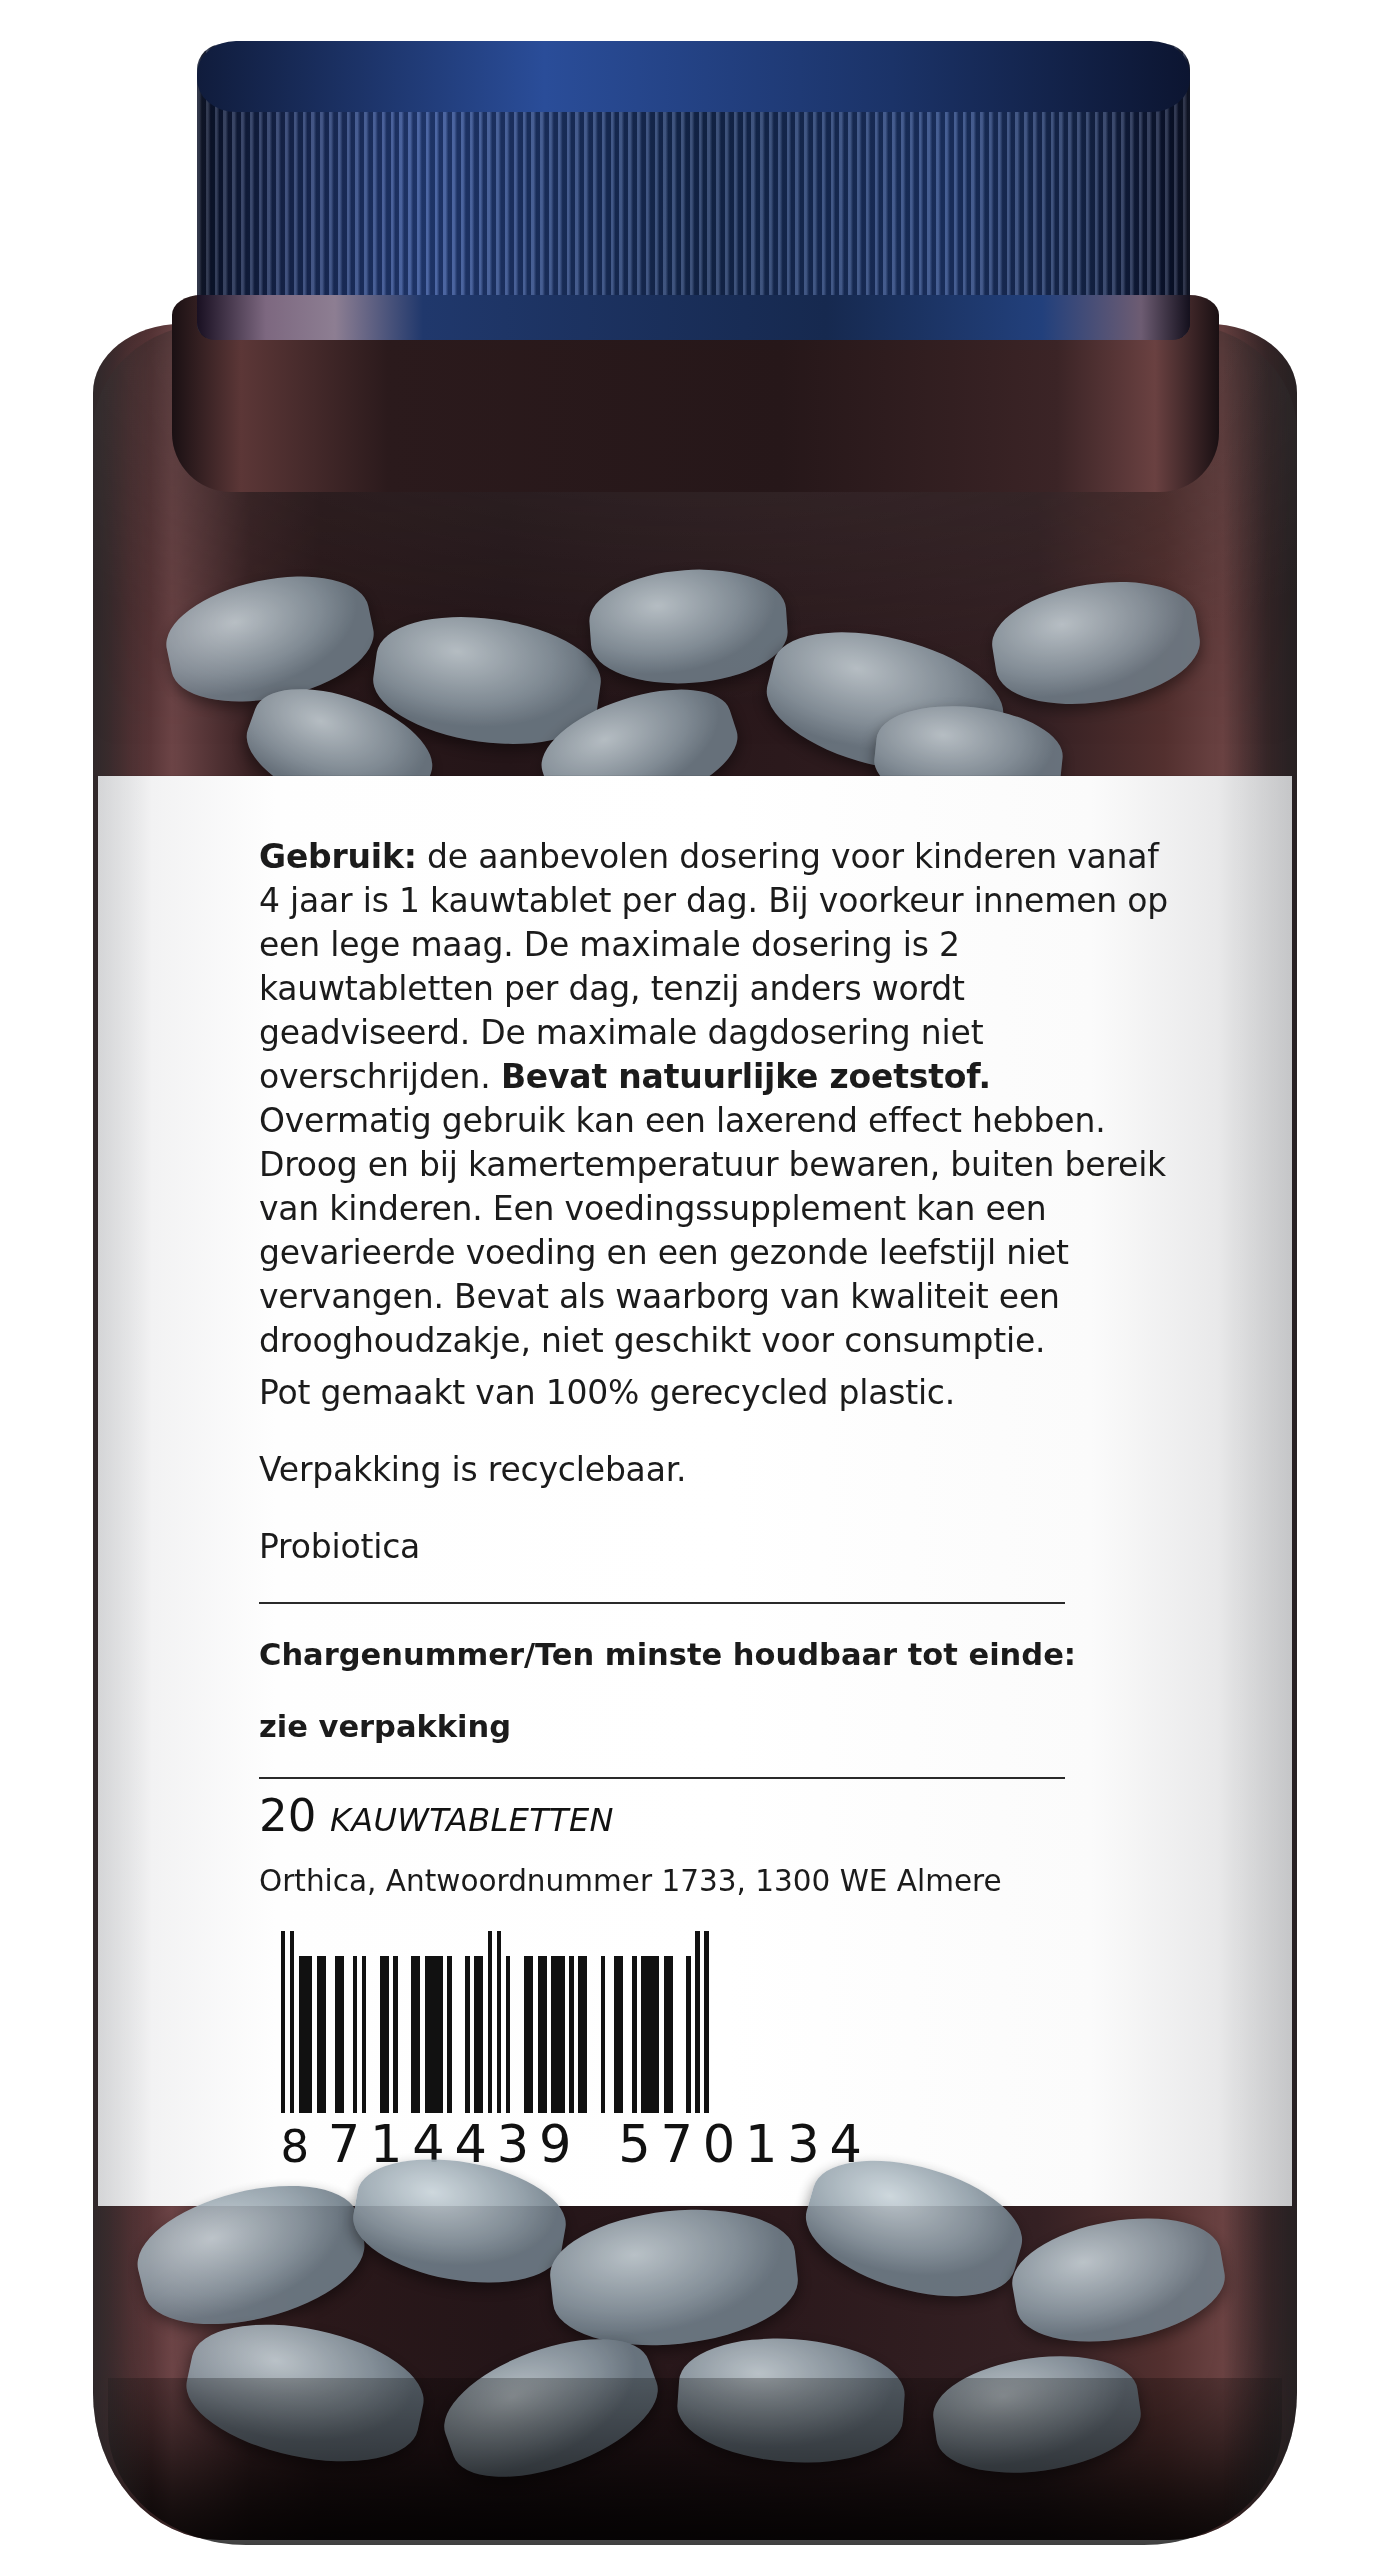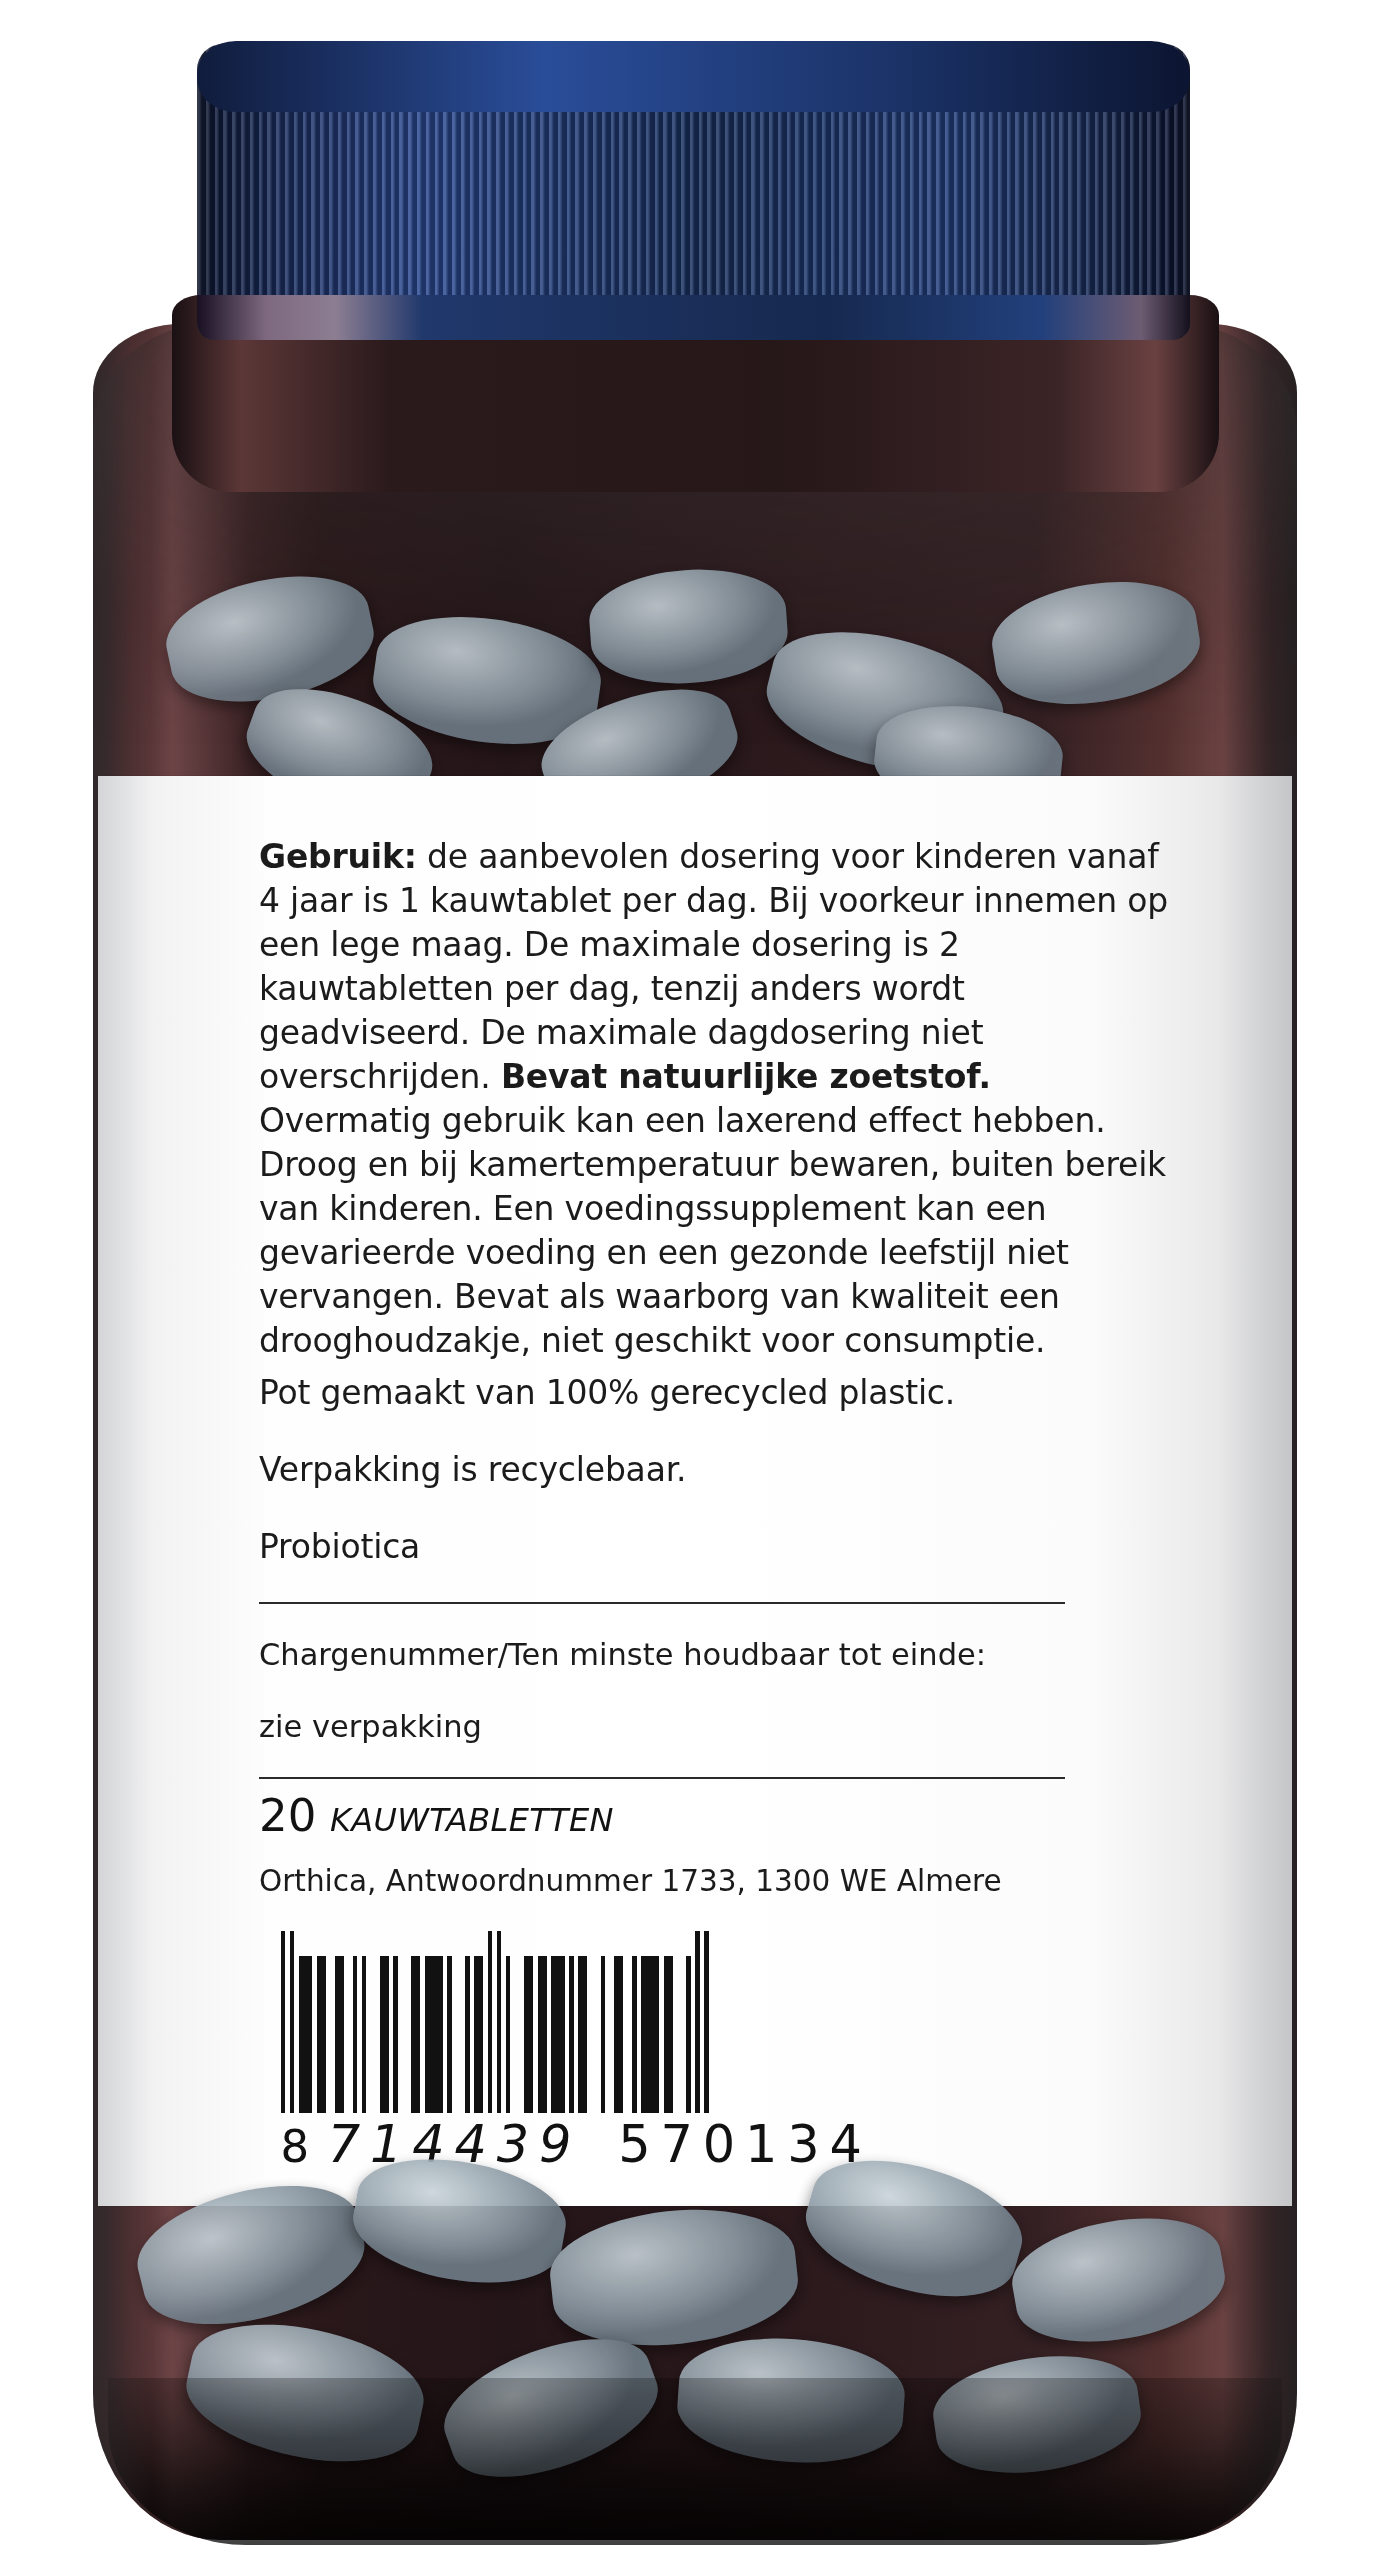--- a/index.html
+++ b/index.html
@@ -184,20 +184,21 @@
     height: 2px;
     background: #2a2a2a;
     margin: 17.7px 0 11.8px 0;
     width: 806px;
   }
 
   .batch-text {
     font-size: 30.5px;
     line-height: 41px;
     color: #1b1b1b;
+    font-weight: bold;
   }
 
   .count-row {
     display: flex;
     align-items: baseline;
     gap: 13.8px;
     margin-top: 2px;
   }
   .count-num {
     font-size: 45px;
@@ -233,21 +234,21 @@
   .bar { background: #111; }
   .barcode-digits {
     display: flex;
     align-items: baseline;
     font-size: 51px;
     letter-spacing: 2.9px;
     color: #111;
     margin-top: 2px;
   }
   .bc-left { margin-right: 15.7px; font-size: 45px; }
-  .bc-g1 { letter-spacing: 9.8px; font-style: italic; }
+  .bc-g1 { letter-spacing: 9.8px; }
   .bc-g2 { margin-left: 37px; letter-spacing: 9.8px; }
 
   
   .glass-left {
     position: absolute;
     left: 93px; top: 324px;
     width: 59px; height: 2216px;
     background: linear-gradient(to right, rgba(255,255,255,.12), rgba(255,255,255,0));
     pointer-events: none;
   }

